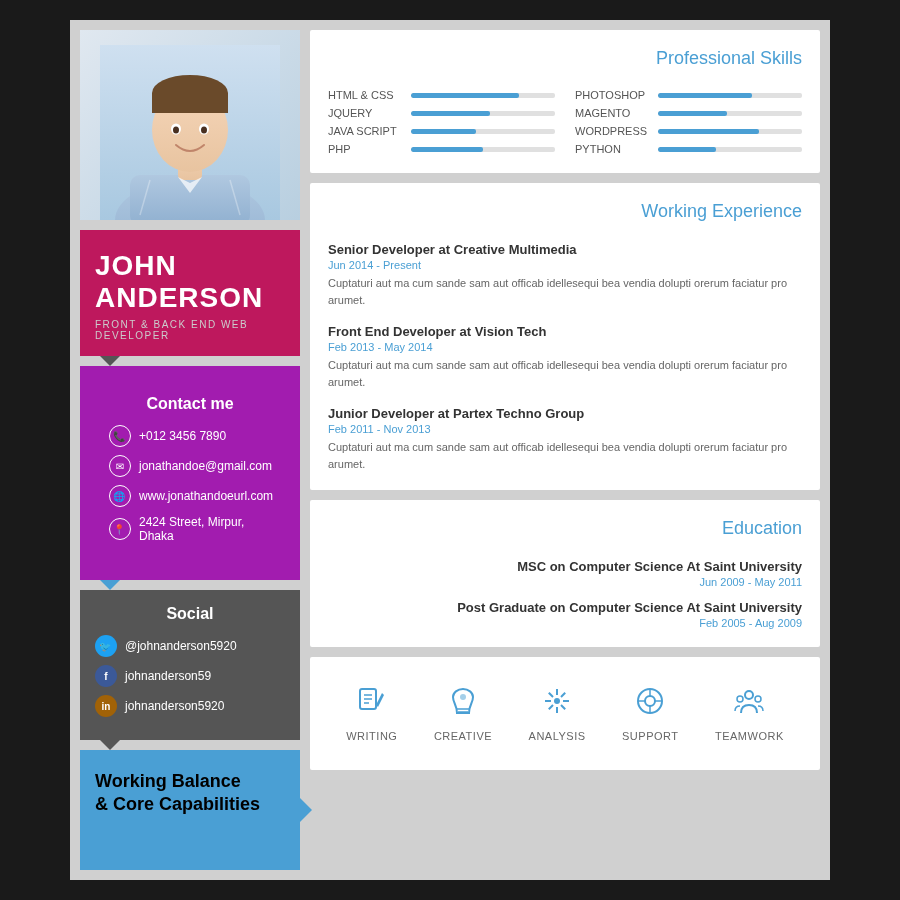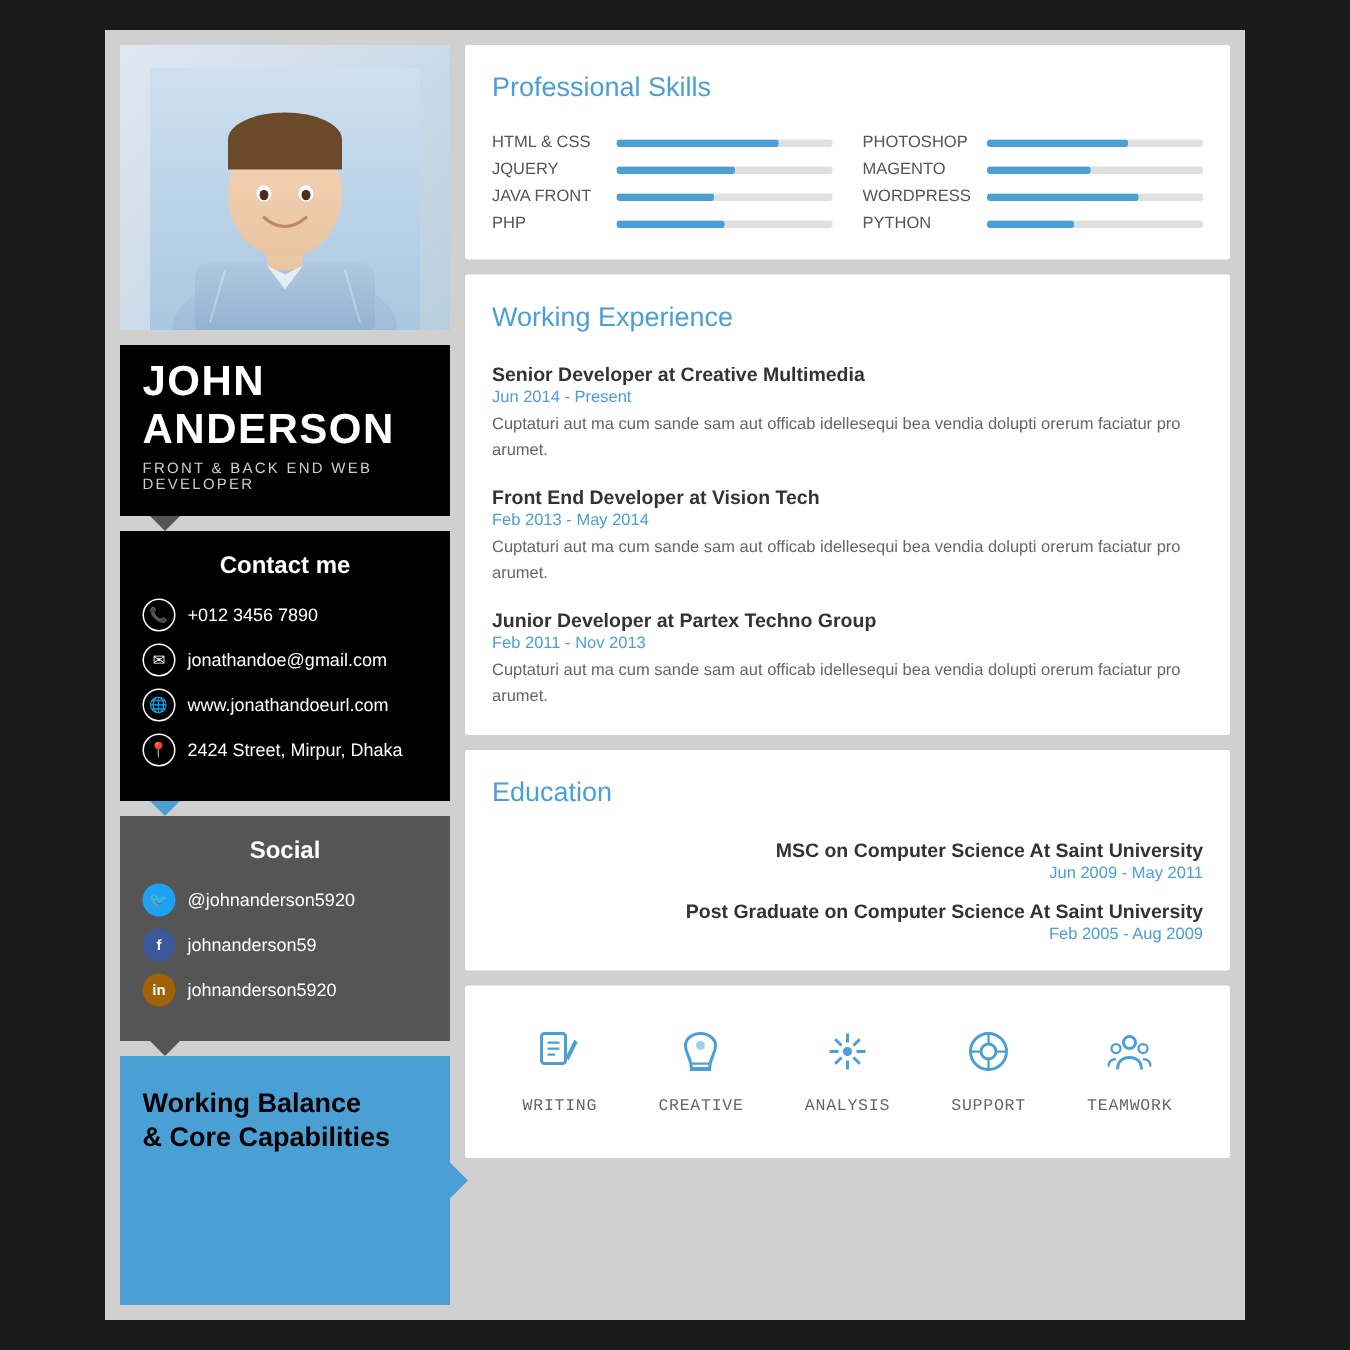--- a/index.html
+++ b/index.html
@@ -39,23 +39,23 @@
       display: flex;
       align-items: flex-end;
       justify-content: center;
     }
     .person-silhouette {
       width: 180px;
       height: 175px;
       
     }
     .name-box {
-      background: #000000;
+      background: #be185d;
       color: white;
-      padding: 8px 15px 15px;
+      padding: 20px 15px 15px;
       position: relative;
     }
     .name-box::after {
       content: '';
       position: absolute;
       bottom: -10px;
       left: 20px;
       border-left: 10px solid transparent;
       border-right: 10px solid transparent;
       border-top: 10px solid #555;
@@ -70,23 +70,23 @@
       font-weight: bold;
       letter-spacing: 1px;
     }
     .name-box .title {
       font-size: 10px;
       color: #ccc;
       letter-spacing: 1.5px;
       margin-top: 5px;
     }
     .contact-box {
-      background: #000000;
+      background: #a21caf;
       color: white;
-      padding: 15px;
+      padding: 29px;
       position: relative;
     }
     .contact-box::after {
       content: '';
       position: absolute;
       bottom: -10px;
       left: 20px;
       border-left: 10px solid transparent;
       border-right: 10px solid transparent;
       border-top: 10px solid #4a9fd4;
@@ -192,20 +192,21 @@
       background: white;
       padding: 18px;
       border-radius: 2px;
     }
     .card-title {
       color: #4a9fd4;
       font-size: 18px;
       font-weight: normal;
       margin-bottom: 14px;
       padding-bottom: 6px;
+      text-align: right;
     }
 
     
     .skills-grid {
       display: grid;
       grid-template-columns: 1fr 1fr;
       gap: 6px 20px;
     }
     .skill-row {
       display: flex;
@@ -275,21 +276,20 @@
       display: flex;
       justify-content: space-around;
       align-items: center;
       padding: 10px 0;
     }
     .cap-icon-item {
       display: flex;
       flex-direction: column;
       align-items: center;
       gap: 6px;
-      font-family: Liberation Mono, monospace;
     }
     .cap-icon-symbol {
       color: #4a9fd4;
       font-size: 28px;
     }
     .cap-icon-label {
       font-size: 11px;
       color: #666;
       letter-spacing: 0.5px;
     }
@@ -418,21 +418,21 @@
         <div class="skill-bar-fill" style="width:55%"></div>
       </div>
           </div>
           <div class="skill-row">
       <span class="skill-name">MAGENTO</span>
       <div class="skill-bar-bg">
         <div class="skill-bar-fill" style="width:48%"></div>
       </div>
           </div>
           <div class="skill-row">
-      <span class="skill-name">JAVA FRONT</span>
+      <span class="skill-name">JAVA SCRIPT</span>
       <div class="skill-bar-bg">
         <div class="skill-bar-fill" style="width:45%"></div>
       </div>
           </div>
           <div class="skill-row">
       <span class="skill-name">WORDPRESS</span>
       <div class="skill-bar-bg">
         <div class="skill-bar-fill" style="width:70%"></div>
       </div>
           </div>

